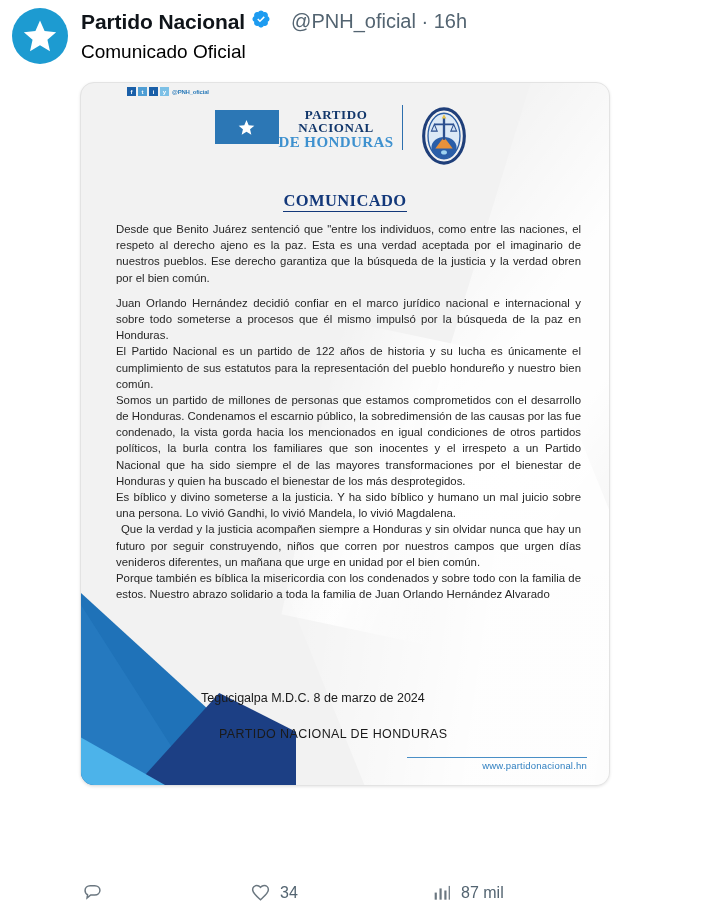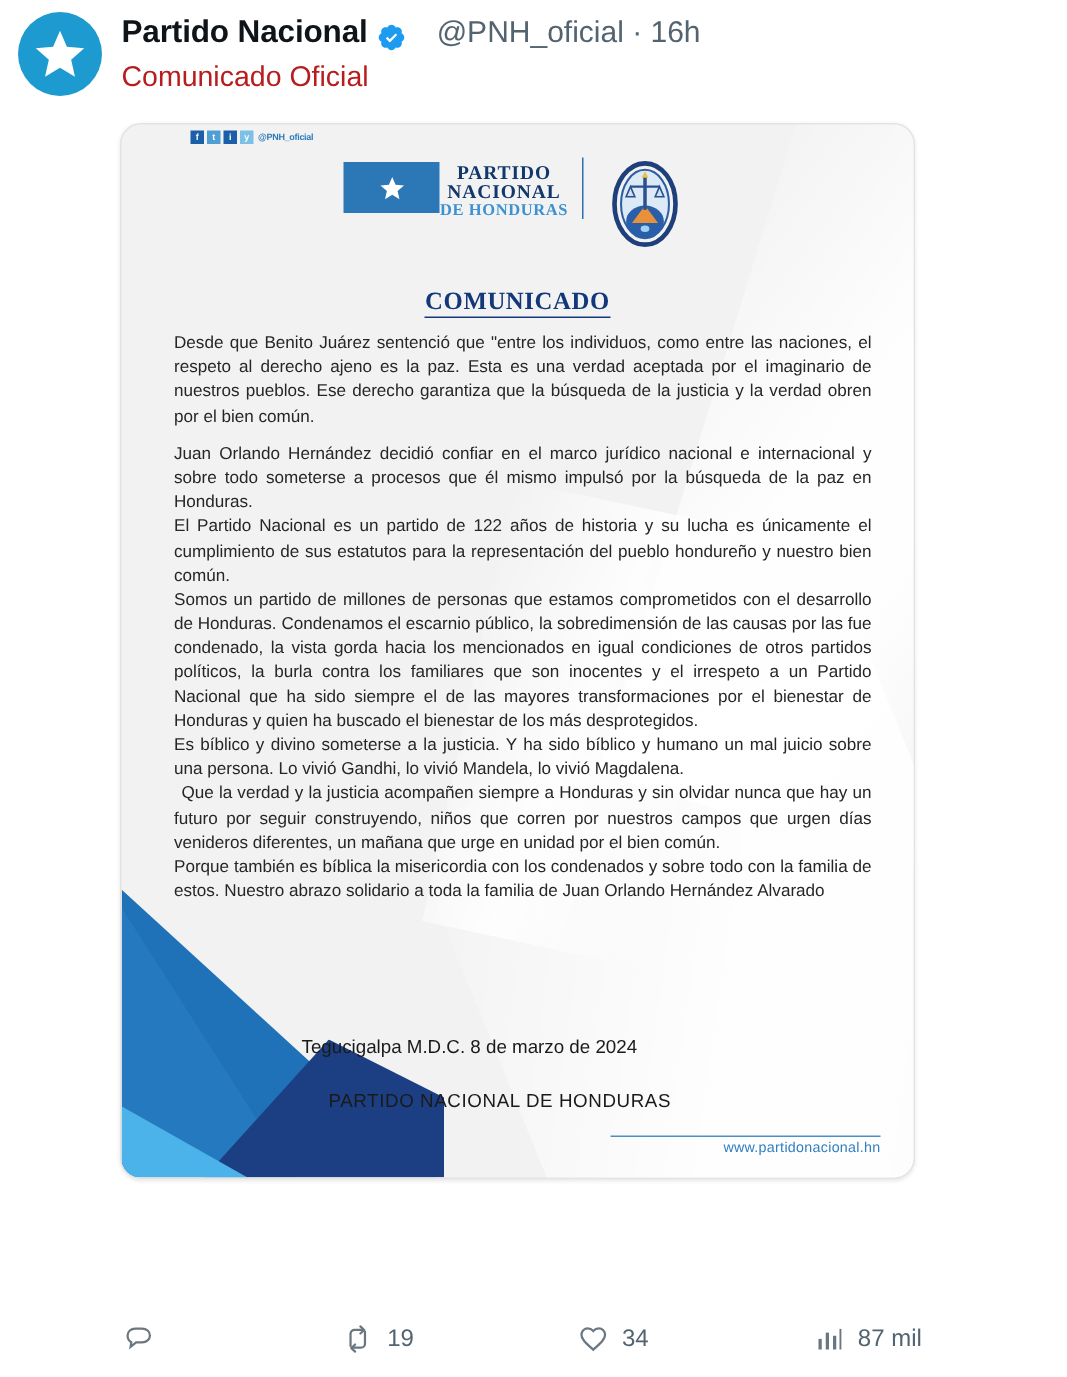--- a/index.html
+++ b/index.html
@@ -39,21 +39,21 @@
   }
   .avatar svg { display: block; }
 
   .header-text {
     margin-left: 13px;
     padding-top: 3px;
   }
 
   .name-row {
     display: flex;
-    align-items: flex-end;
+    align-items: flex-start;
     white-space: nowrap;
     line-height: 1.25;
   }
 
   .display-name {
     font-size: 21px;
     font-weight: bold;
     color: #0f1419;
     letter-spacing: -0.1px;
   }
@@ -65,21 +65,21 @@
   }
 
   .handle-time {
     font-size: 20px;
     color: #536471;
     margin-left: 20px;
   }
 
   .tweet-text {
     font-size: 19px;
-    color: #b91c1c;
+    color: #000000;
     margin-top: 5px;
     line-height: 1.3;
   }
 
   
   .doc-wrap {
     position: absolute;
     left: 80px;
     top: 82px;
     width: 530px;
@@ -229,21 +229,21 @@
     font-family: "Liberation Serif", serif;
     line-height: 1.02;
   }
   .pn-l1, .pn-l2 {
     font-size: 13px;
     font-weight: bold;
     color: #12376b;
     letter-spacing: 0.6px;
   }
   .pn-l3 {
-    font-size: 11px;
+    font-size: 15px;
     font-weight: bold;
     color: #3e91cf;
     letter-spacing: 0.4px;
   }
 
   .seal { width: 62px; height: 62px; }
 
   
   .doc-title {
     position: absolute;
@@ -464,31 +464,20 @@
 
     <div class="action act-reply">
       <span>
         <svg width="21" height="21" viewBox="0 0 24 24">
           <path fill="none" stroke="#6b7780" stroke-width="1.7" d="M3.5 9.5c0-3 2.6-5.3 5.9-5.3h5.2c3.3 0 5.9 2.3 5.9 5.3s-2.6 5.3-5.9 5.3H10l-4.2 3.4.5-3.6C4.6 13.7 3.5 11.8 3.5 9.5z"></path>
         </svg>
       </span>
       <span class="lbl"></span>
     </div>
 
-    <div class="action act-repost">
-      <span>
-        <svg width="21" height="21" viewBox="0 0 24 24">
-          <path fill="none" stroke="#6b7780" stroke-width="1.7" stroke-linecap="round" stroke-linejoin="round" d="M6.5 17.5V8.2a3 3 0 013-3h7"></path>
-          <polyline fill="none" stroke="#6b7780" stroke-width="1.7" stroke-linecap="round" stroke-linejoin="round" points="14,2.6 16.9,5.3 14,8"></polyline>
-          <path fill="none" stroke="#6b7780" stroke-width="1.7" stroke-linecap="round" stroke-linejoin="round" d="M17.5 6.5v9.3a3 3 0 01-3 3h-7"></path>
-          <polyline fill="none" stroke="#6b7780" stroke-width="1.7" stroke-linecap="round" stroke-linejoin="round" points="10,16.4 7.1,19.1 10,21.8"></polyline>
-        </svg>
-      </span>
-      <span class="lbl">19</span>
-    </div>
 
     <div class="action act-like">
       <span>
         <svg width="21" height="21" viewBox="0 0 24 24">
           <path fill="none" stroke="#6b7780" stroke-width="1.7" d="M12 20.3l-1.3-1.2C6 14.9 3 12.2 3 8.9 3 6.2 5.1 4.1 7.8 4.1c1.5 0 3 .7 4.2 2 1.2-1.3 2.7-2 4.2-2 2.7 0 4.8 2.1 4.8 4.8 0 3.3-3 6-7.7 10.2L12 20.3z"></path>
         </svg>
       </span>
       <span class="lbl">34</span>
     </div>
 

